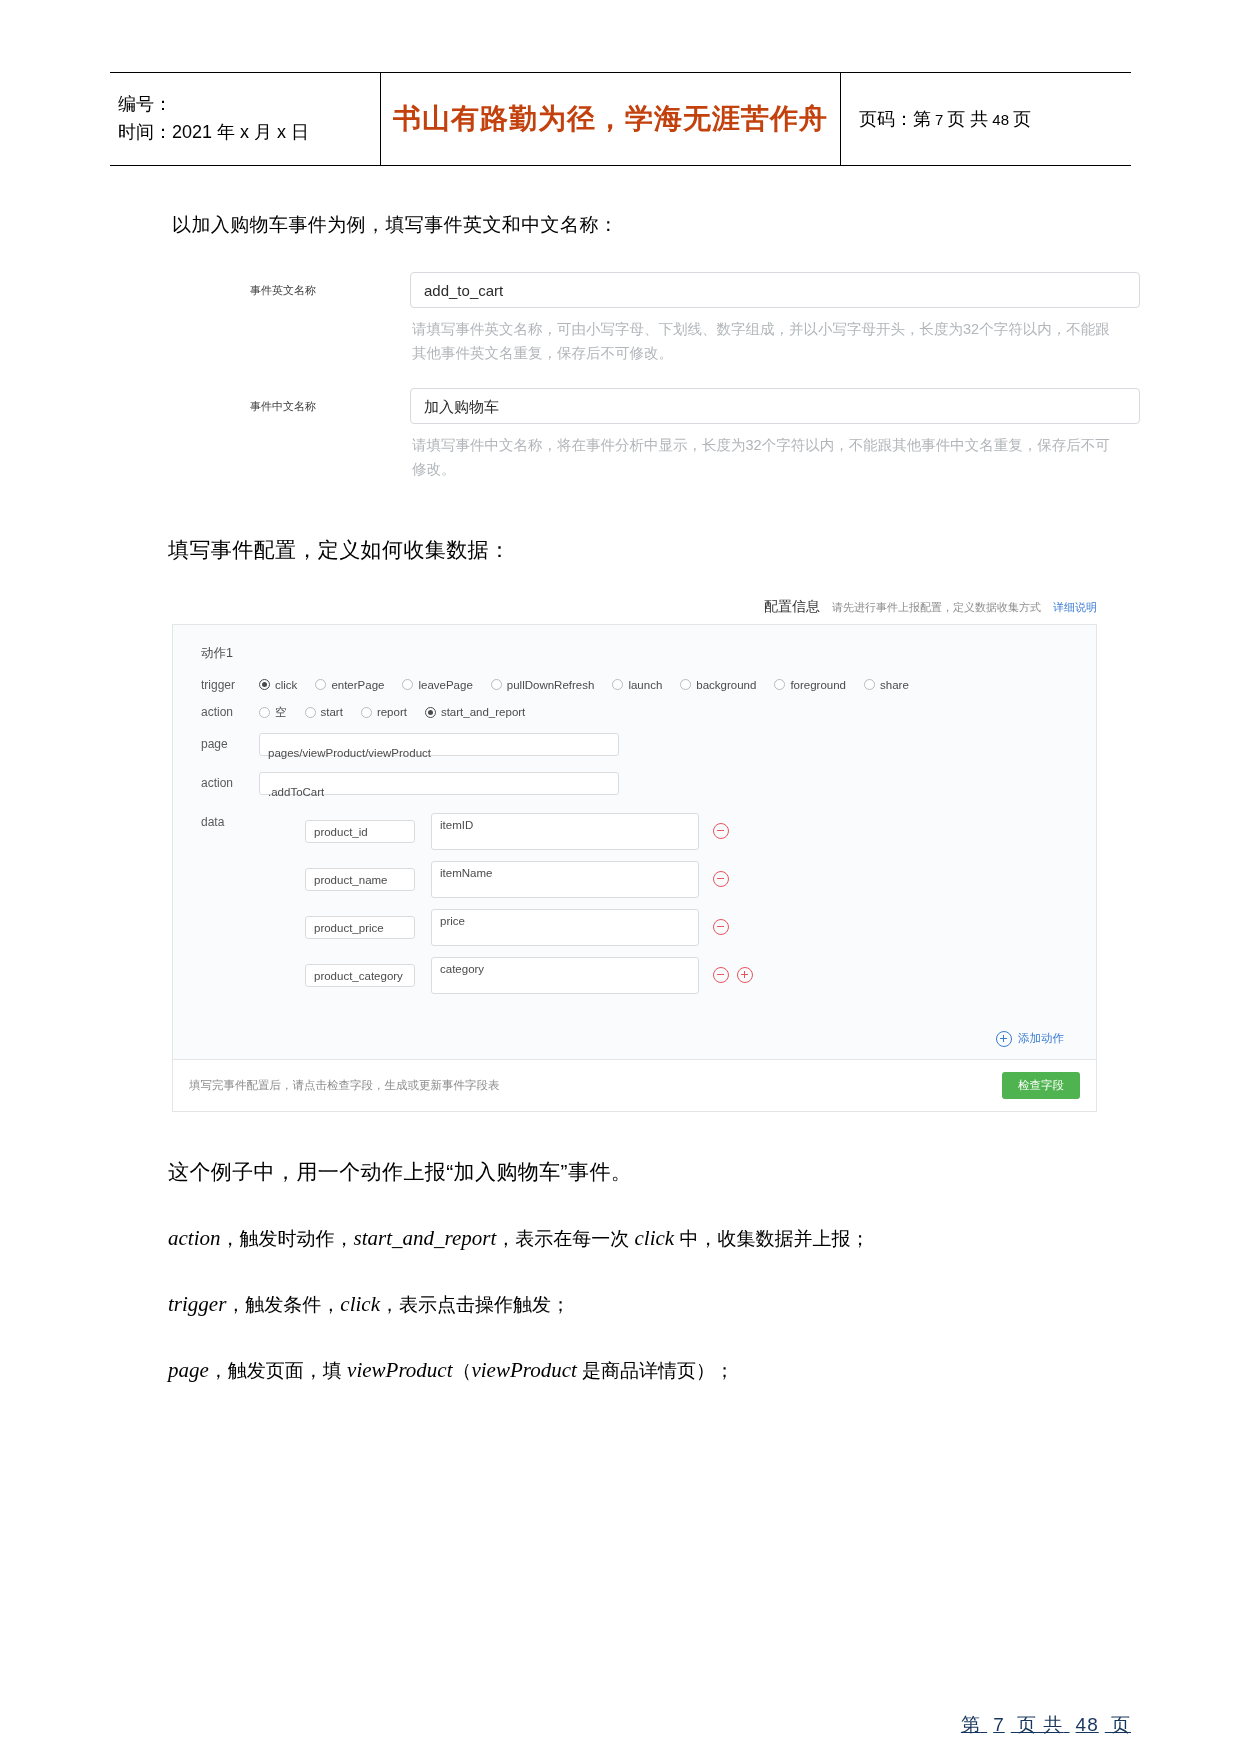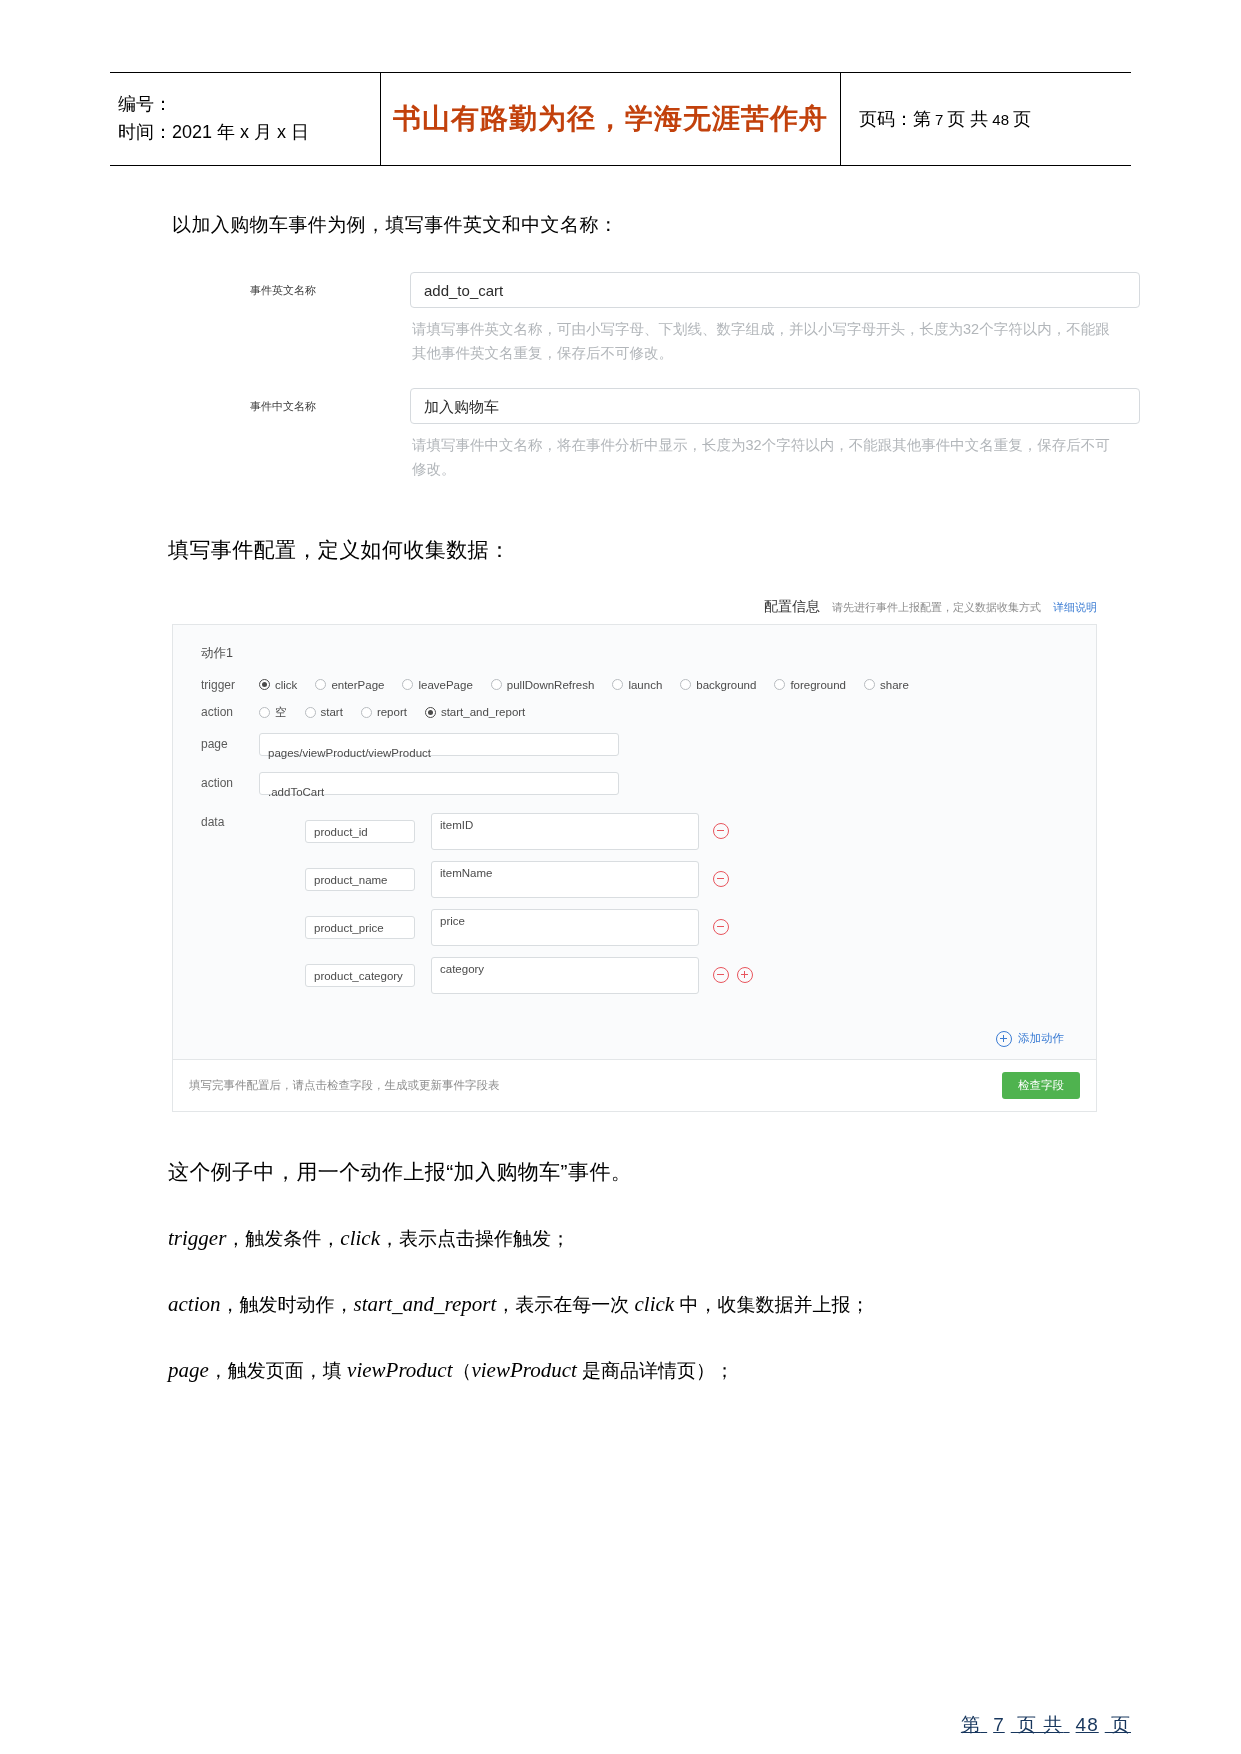--- a/index.html
+++ b/index.html
@@ -423,25 +423,25 @@
 
     <div class="panel-footer">
       <span class="footer-note">填写完事件配置后，请点击检查字段，生成或更新事件字段表</span>
       <button class="btn-green">检查字段</button>
     </div>
   </div>
 
   <p class="para p-after" style="margin-top:46px;">这个例子中，用一个动作上报“加入购物车”事件。</p>
 
   <p class="p-italic" style="margin-top:40px;">
+    <span>action</span><span class="cn">，触发时动作，</span><span>start_and_report</span><span class="cn">，表示在每一次 </span><span>click</span><span class="cn"> 中，收集数据并上报；</span>
+  </p>
+
+  <p class="p-italic" style="margin-top:40px;">
     <span>trigger</span><span class="cn">，触发条件，</span><span>click</span><span class="cn">，表示点击操作触发；</span>
-  </p>
-
-  <p class="p-italic" style="margin-top:40px;">
-    <span>action</span><span class="cn">，触发时动作，</span><span>start_and_report</span><span class="cn">，表示在每一次 </span><span>click</span><span class="cn"> 中，收集数据并上报；</span>
   </p>
 
   <p class="p-italic" style="margin-top:40px;">
     <span>page</span><span class="cn">，触发页面，填 </span><span>viewProduct</span><span class="cn">（</span><span>viewProduct</span><span class="cn"> 是商品详情页）；</span>
   </p>
 
   <div class="footer-pageno">
     <span>第</span>
     <span style="margin:0 6px;">7</span>
     <span>页 共</span>

